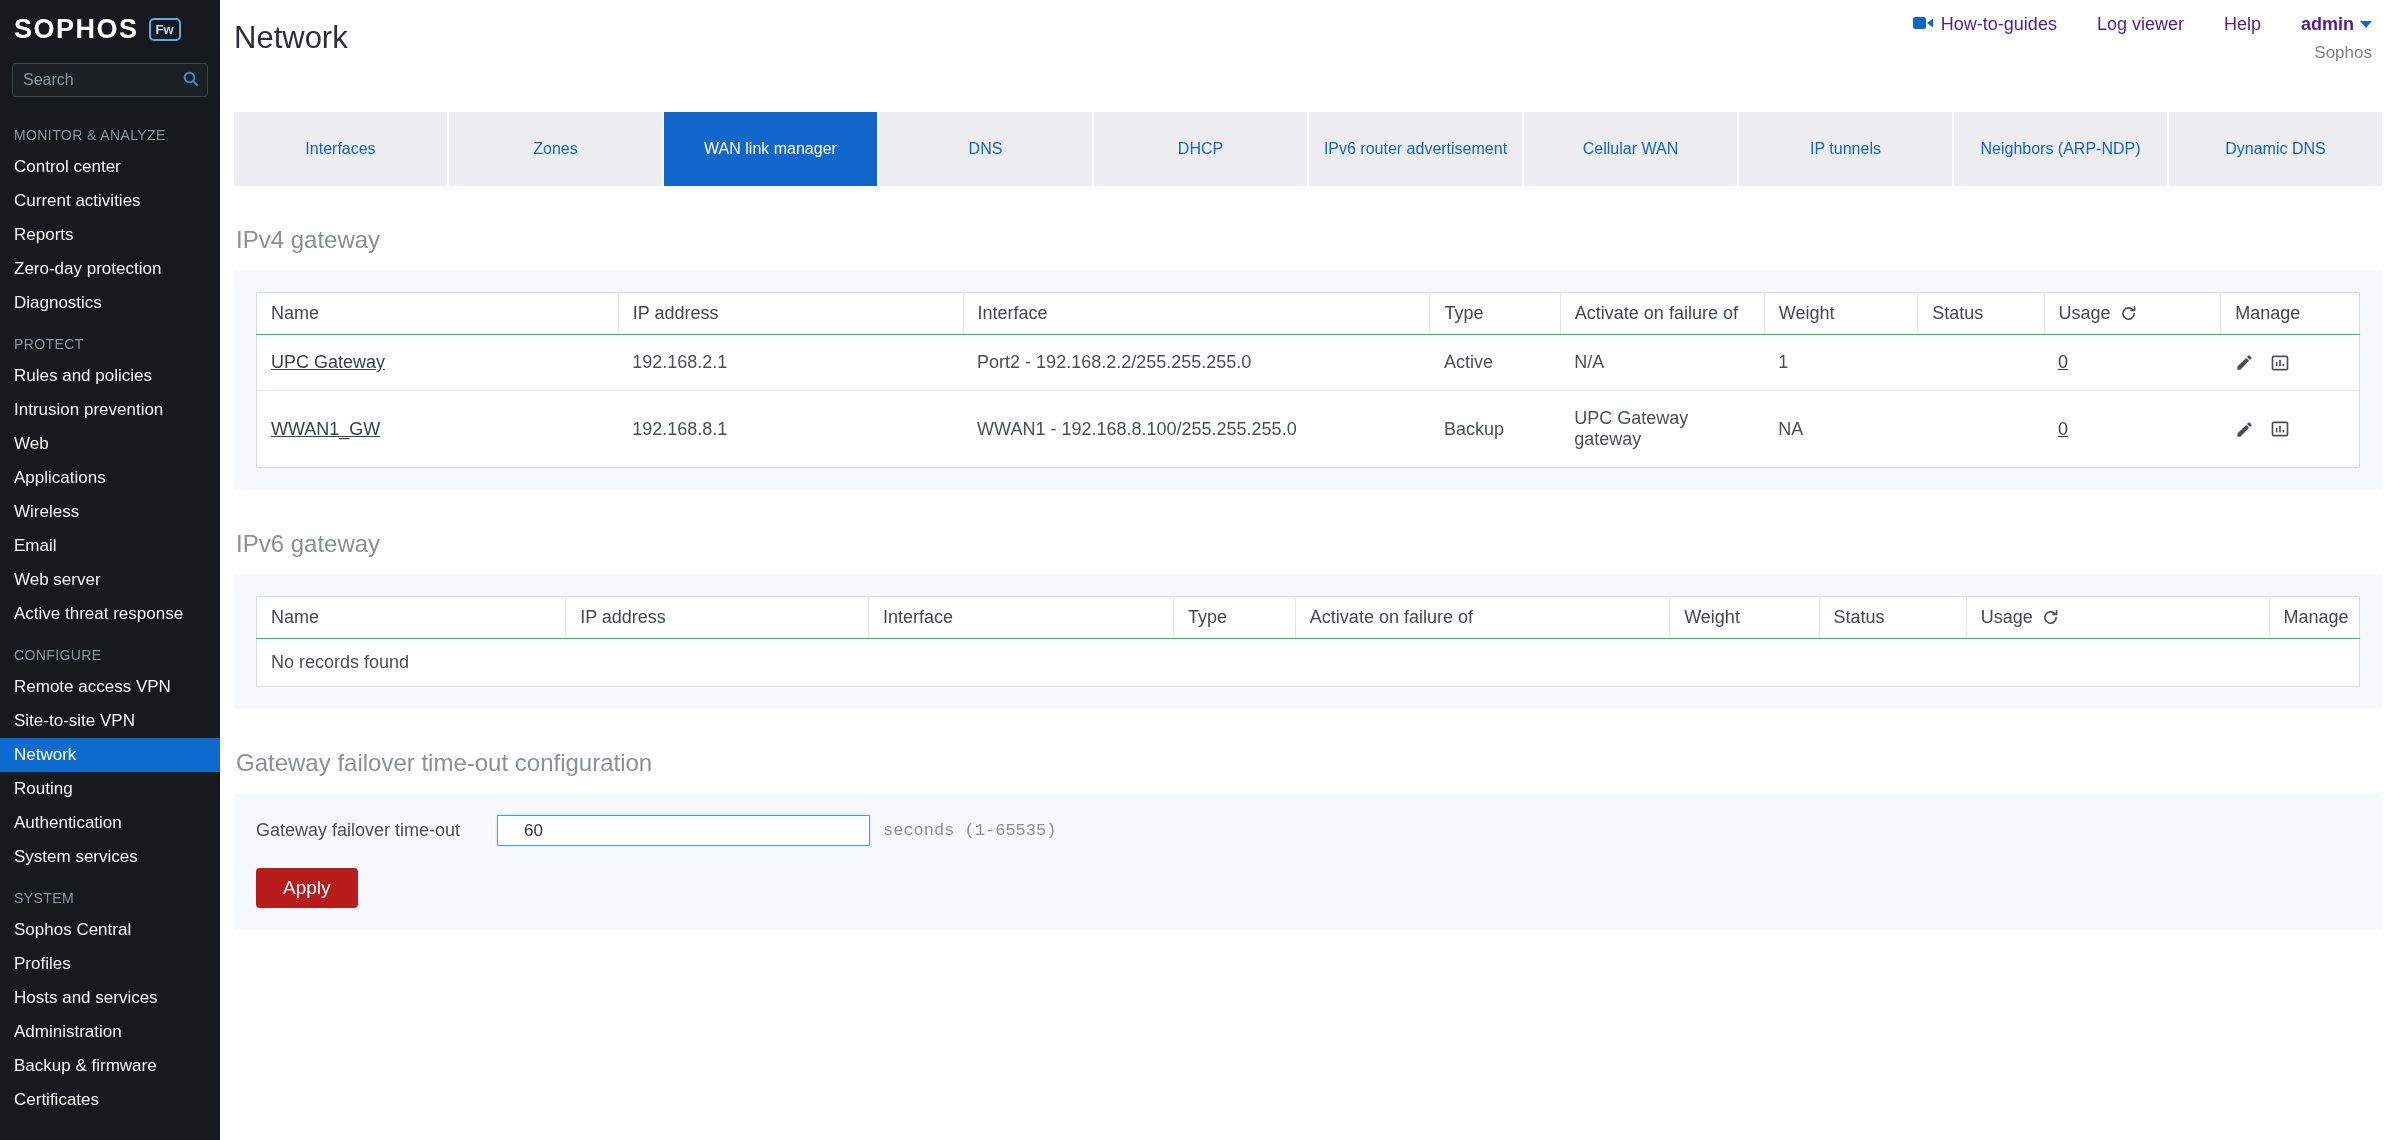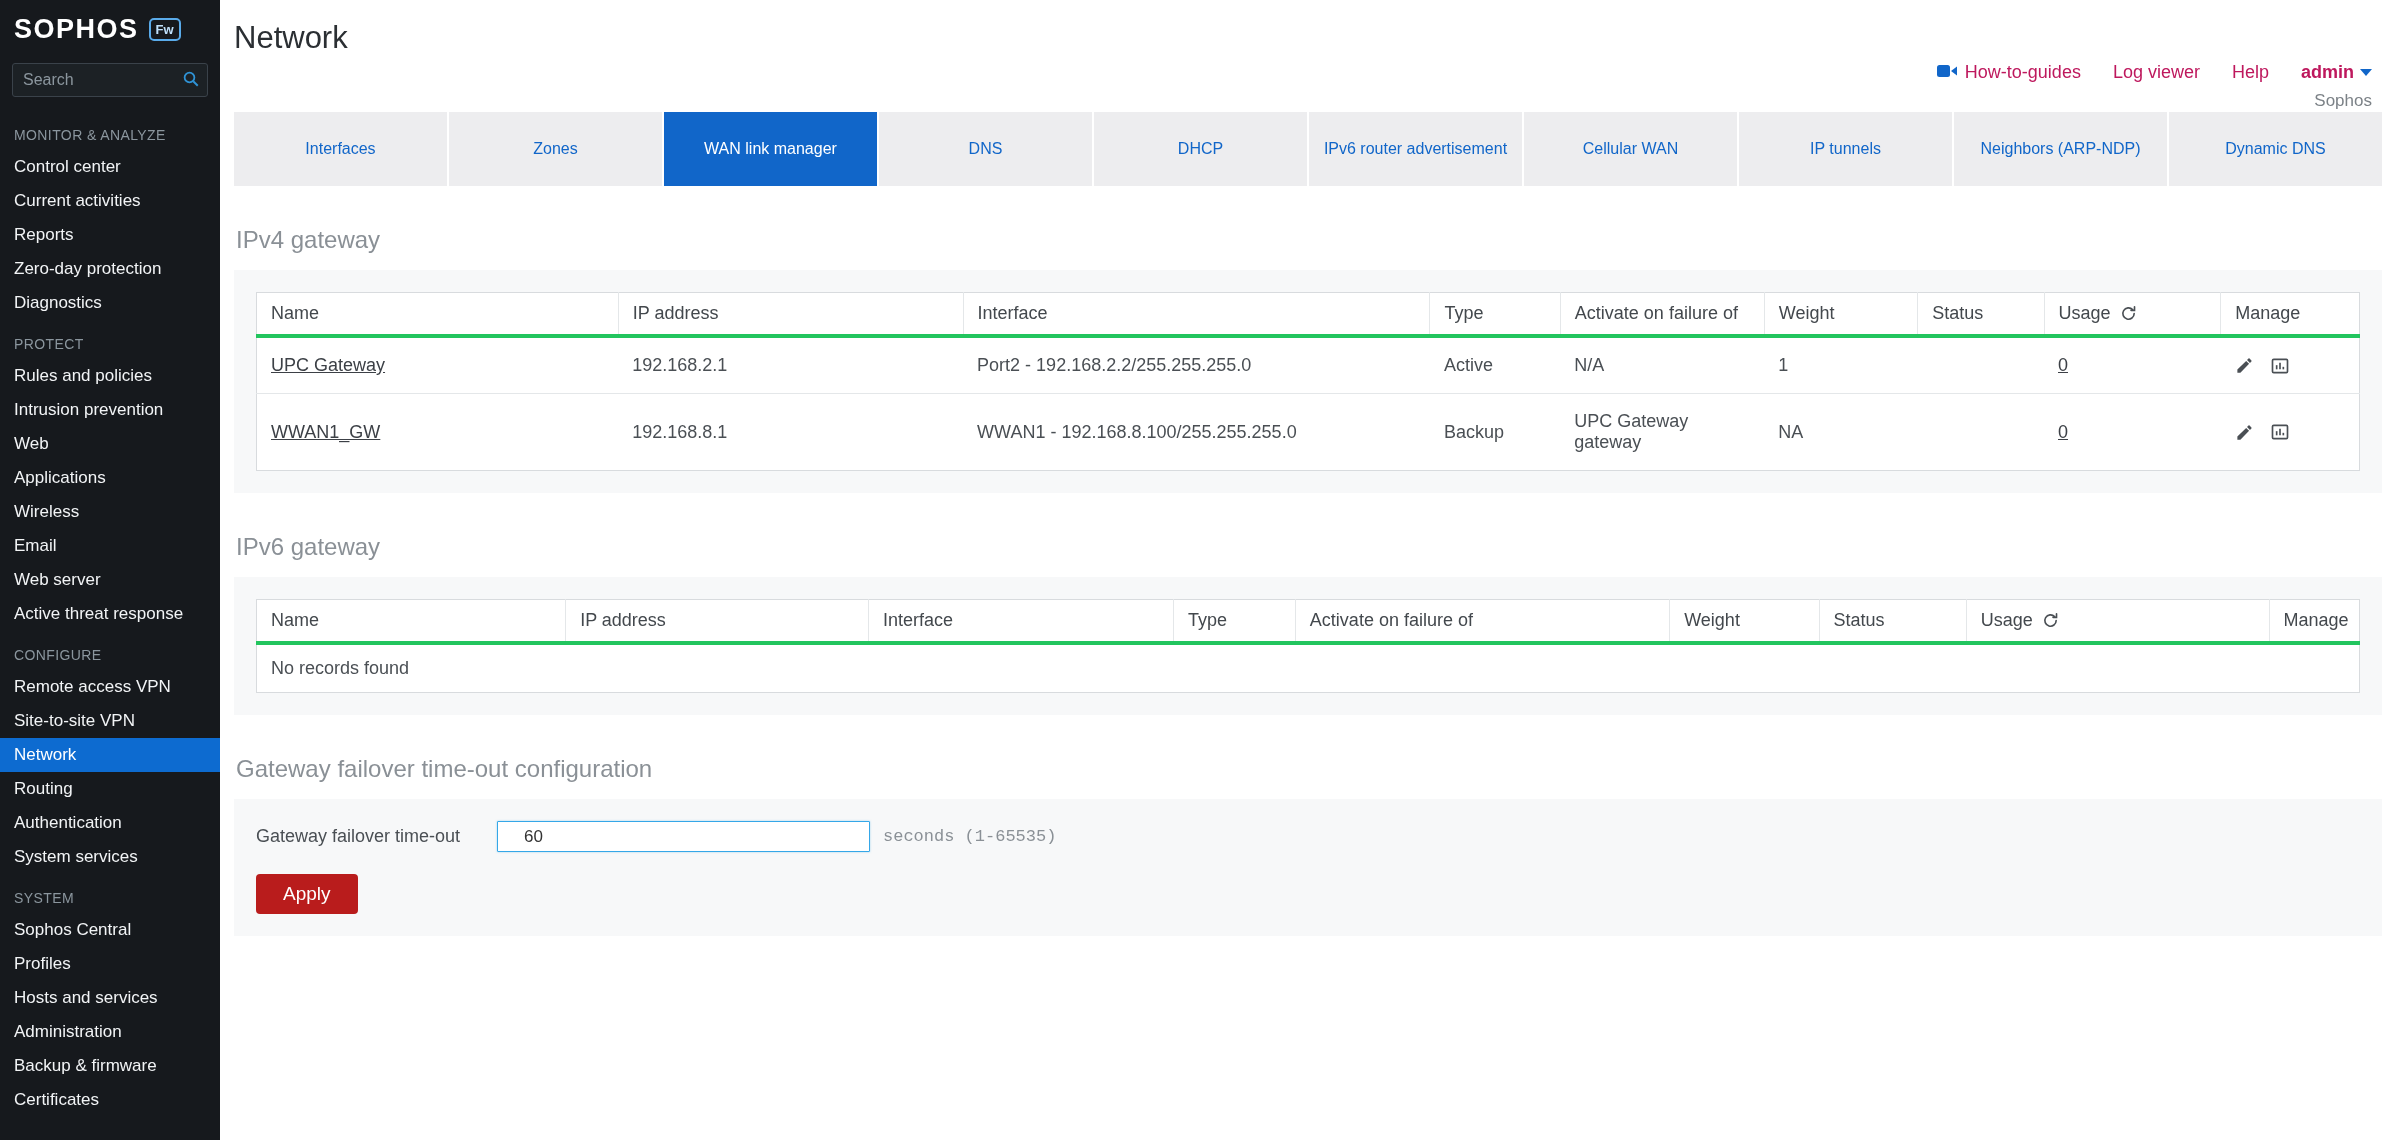--- a/index.html
+++ b/index.html
@@ -21,38 +21,38 @@
   .search-icon { position:absolute; right:8px; top:7px; }
   .nav-header { color:#8b969e; font-size:14px; padding:16px 8px 7px 14px; letter-spacing:.4px; }
   .nav-item { color:#f2f4f6; font-size:17px; padding:7px 6px 7px 14px; cursor:pointer; white-space:nowrap; }
   .nav-item.active { background:#0d6bd0; color:#ffffff; }
 
   
   .main { flex:1; display:flex; flex-direction:column; min-width:0; }
   .topbar { height:112px; padding:14px 34px 0 14px; display:flex; justify-content:space-between; align-items:flex-start; }
   .page-title { font-size:31px; font-weight:400; color:#2b2f33; margin:6px 0 0 0; }
   .topbar-right { text-align:right; }
-  .links-row { display:flex; align-items:center; gap:32px; font-size:18px; color:#be185d;margin-top:48px; }
+  .links-row { display:flex; align-items:center; gap:40px; font-size:18px; color:#4c1d95; }
   .top-link { cursor:pointer; display:flex; align-items:center; gap:8px; }
   .user-menu { font-weight:bold; display:flex; align-items:center; gap:6px; cursor:pointer; }
   .caret-down { width:0; height:0; border-left:6px solid transparent; border-right:6px solid transparent; border-top:7px solid #1166c9; display:inline-block; }
   .brand-text { color:#7c8287; font-size:17px; margin-top:8px; }
 
   
   .tabs { display:flex; gap:2px; margin:0 24px 0 14px; }
   .tab { flex:1; background:#ededef; color:#1166c9; text-align:center; font-size:16px; padding:28px 4px; cursor:pointer; white-space:nowrap; overflow:hidden; }
   .tab.active { background:#1166c9; color:#ffffff; }
 
   
   .content { padding:0 24px 0 14px; }
   .section-title { color:#8a9096; font-size:24px; font-weight:400; margin:40px 0 16px 2px; }
   .panel { background:#f7f8f9; padding:22px; }
 
   table { width:100%; border-collapse:collapse; table-layout:fixed; background:#ffffff; border:1px solid #d8dbde; font-size:18px; color:#4a4f54; }
-  th { text-align:left; font-weight:normal; color:#43484d; padding:10px 14px; border-bottom:4px solid #22c55e; border-right:1px solid #e4e7e9; white-space:nowrap; overflow:hidden;margin-left:32px; }
+  th { text-align:left; font-weight:normal; color:#43484d; padding:10px 14px; border-bottom:1px solid #22c55e; border-right:1px solid #e4e7e9; white-space:nowrap; overflow:hidden;margin-left:32px; }
   th:last-child { border-right:none; }
   td { padding:17px 14px; vertical-align:middle; }
   tbody tr + tr td { border-top:1px solid #e4e7e9; }
   .cell-link { color:#3c4046; text-decoration:underline; cursor:pointer; }
   .status-dot { width:15px; height:15px; border-radius:50%; background:#22d422; }
   .manage-icons { display:flex; gap:16px; align-items:center; }
   .icon-btn { cursor:pointer; display:inline-flex; }
   .usage-head { display:flex; align-items:center; gap:9px; }
   .empty-cell { padding:13px 14px; }
 

